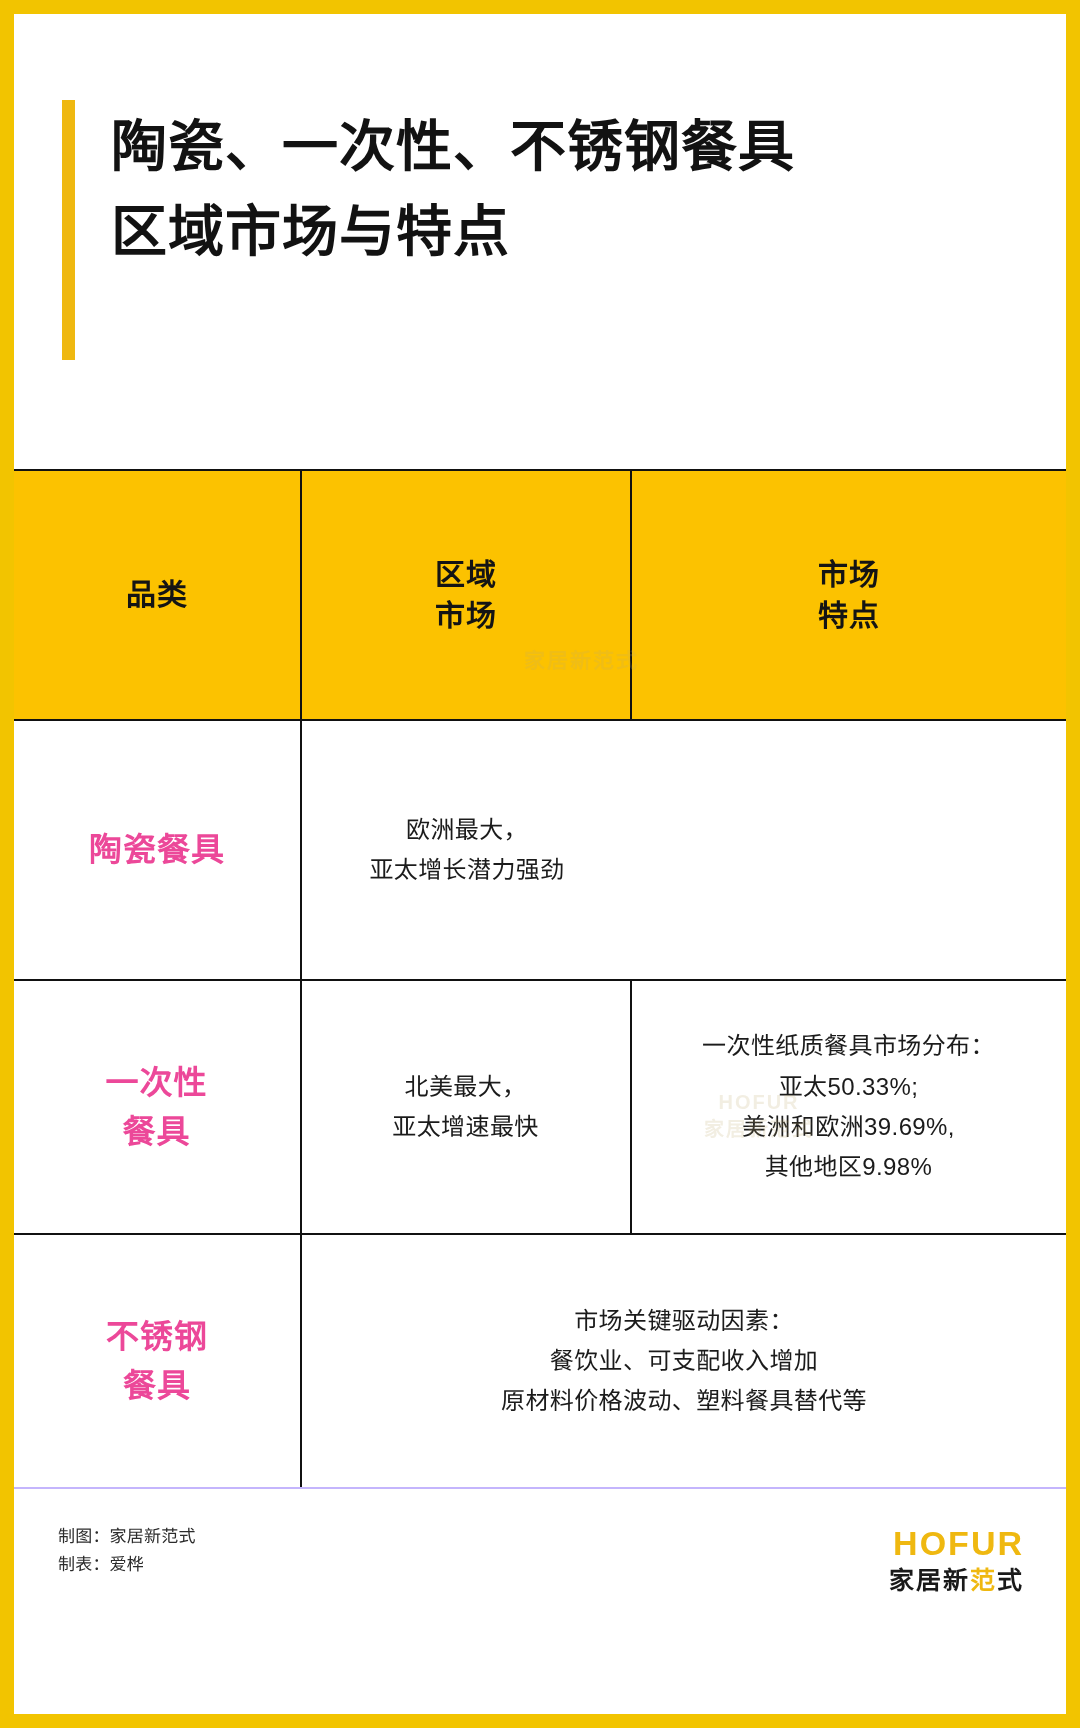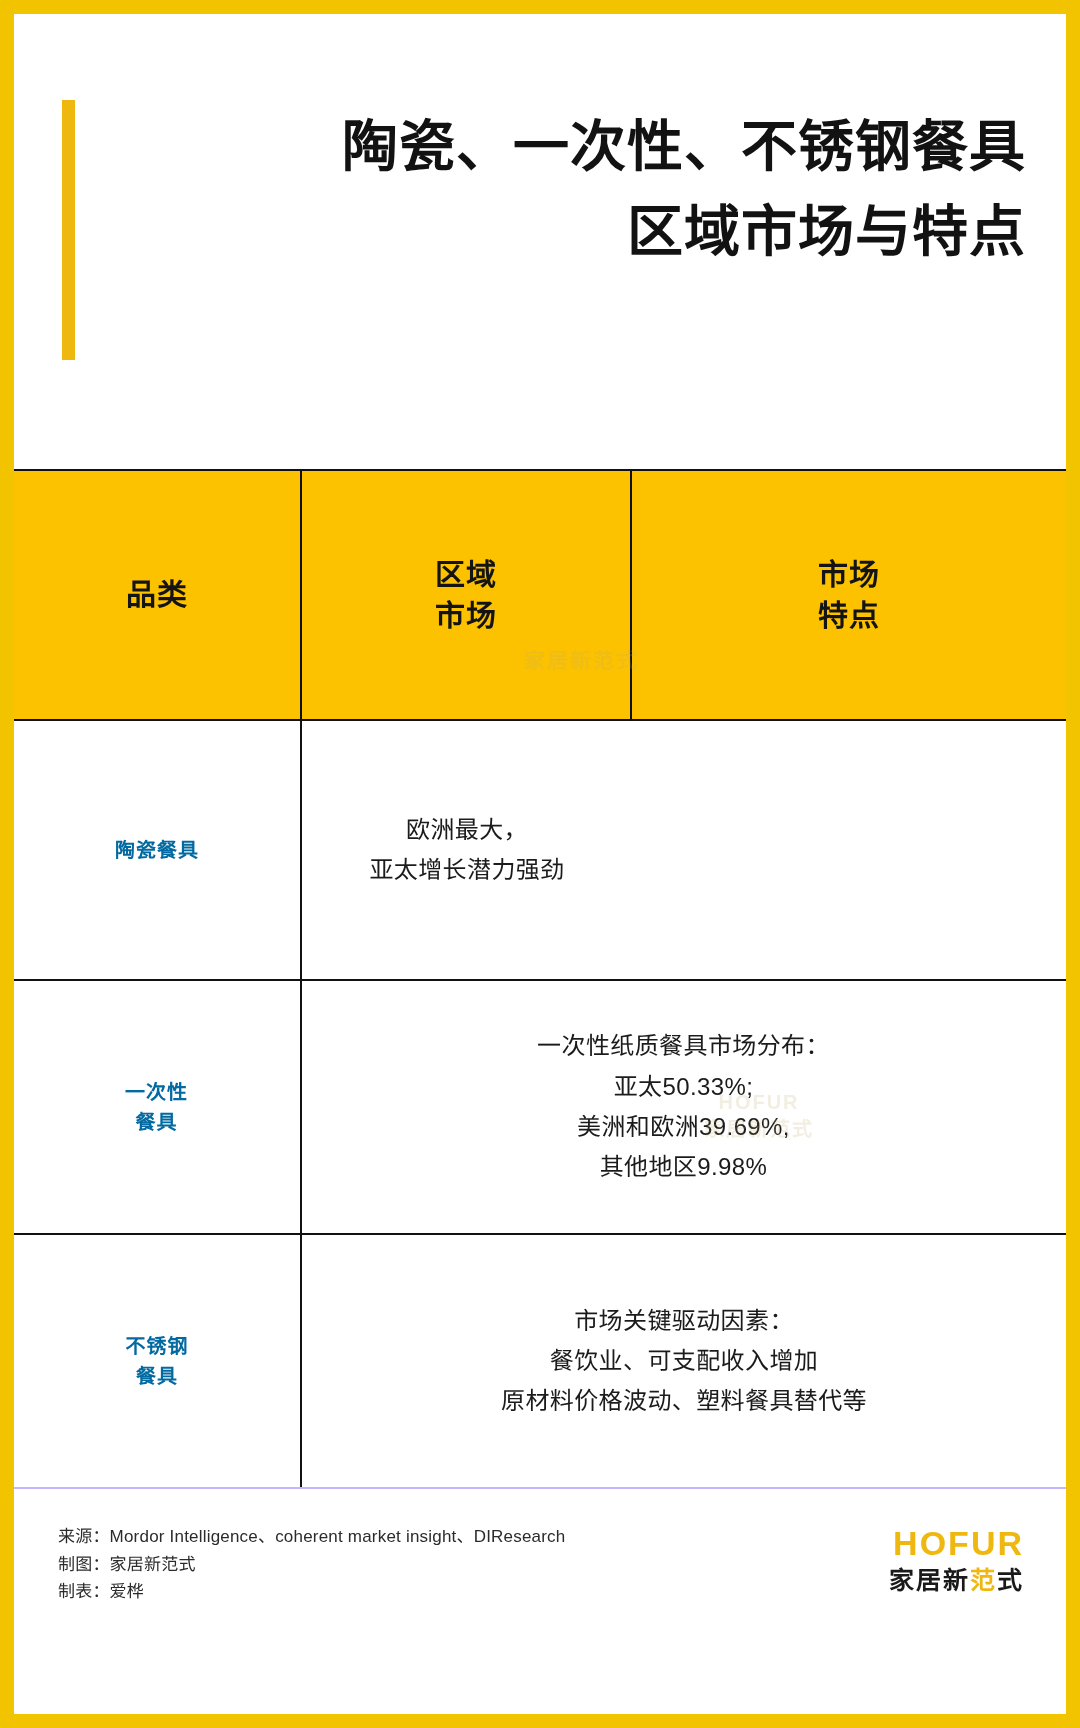--- a/index.html
+++ b/index.html
@@ -52,21 +52,20 @@
     flex: 1 1 auto;
     padding-top: 4px;
   }
   .title-line {
     font-size: 56px;
     font-weight: bold;
     color: #121212;
     letter-spacing: 1px;
     line-height: 1.52;
     white-space: nowrap;
-    text-align: right;
   }
 
   
   .table {
     flex: 0 0 auto;
     border-top: 2px solid #111;
     border-bottom: 2px solid #c4b5fd;
     display: flex;
     flex-direction: column;
   }
@@ -107,23 +106,23 @@
   }
 
   .body-row .cell {
     background: #fff;
   }
   .r1 .cell { height: 258px; }
   .r2 .cell { height: 252px; padding-left: 13px; }
   .r3 .cell { height: 252px; }
 
   .cat-text {
-    font-size: 20px;
-    font-weight: bold;
-    color: #0369a1;
+    font-size: 33px;
+    font-weight: bold;
+    color: #ec4899;
     line-height: 1.5;
     letter-spacing: 1px;
     white-space: pre-line;
   }
   .body-text {
     font-size: 24px;
     font-weight: normal;
     color: #1b1b1b;
     line-height: 1.68;
     letter-spacing: 0.4px;
@@ -228,20 +227,24 @@
           <span class="body-text">欧洲最大，
 亚太增长潜力强劲</span>
         </div>
       </div>
 
       <div class="row body-row r2">
         <div class="cell col-1">
           <span class="cat-text">一次性
 餐具</span>
         </div>
+        <div class="cell col-2">
+          <span class="body-text">北美最大，
+亚太增速最快</span>
+        </div>
         <div class="cell col-3">
           <span class="body-text">一次性纸质餐具市场分布：
 亚太50.33%;
 美洲和欧洲39.69%,
 其他地区9.98%</span>
         </div>
       </div>
 
       <div class="row body-row r3">
         <div class="cell col-1">
@@ -252,21 +255,20 @@
           <span class="body-text">市场关键驱动因素：
 餐饮业、可支配收入增加
 原材料价格波动、塑料餐具替代等</span>
         </div>
       </div>
 
     </div>
 
     <div class="footer">
       <div class="source-block">
-        <div>来源：Mordor Intelligence、coherent market insight、DIResearch</div>
         <div>制图：家居新范式</div>
         <div>制表：爱桦</div>
       </div>
       <div class="brand">
         <div class="brand-en">HOFUR</div>
         <div class="brand-cn"><span>家居新</span><span class="hl">范</span><span>式</span></div>
       </div>
     </div>
 
     <div class="wm wm-a">家居新范式</div>

